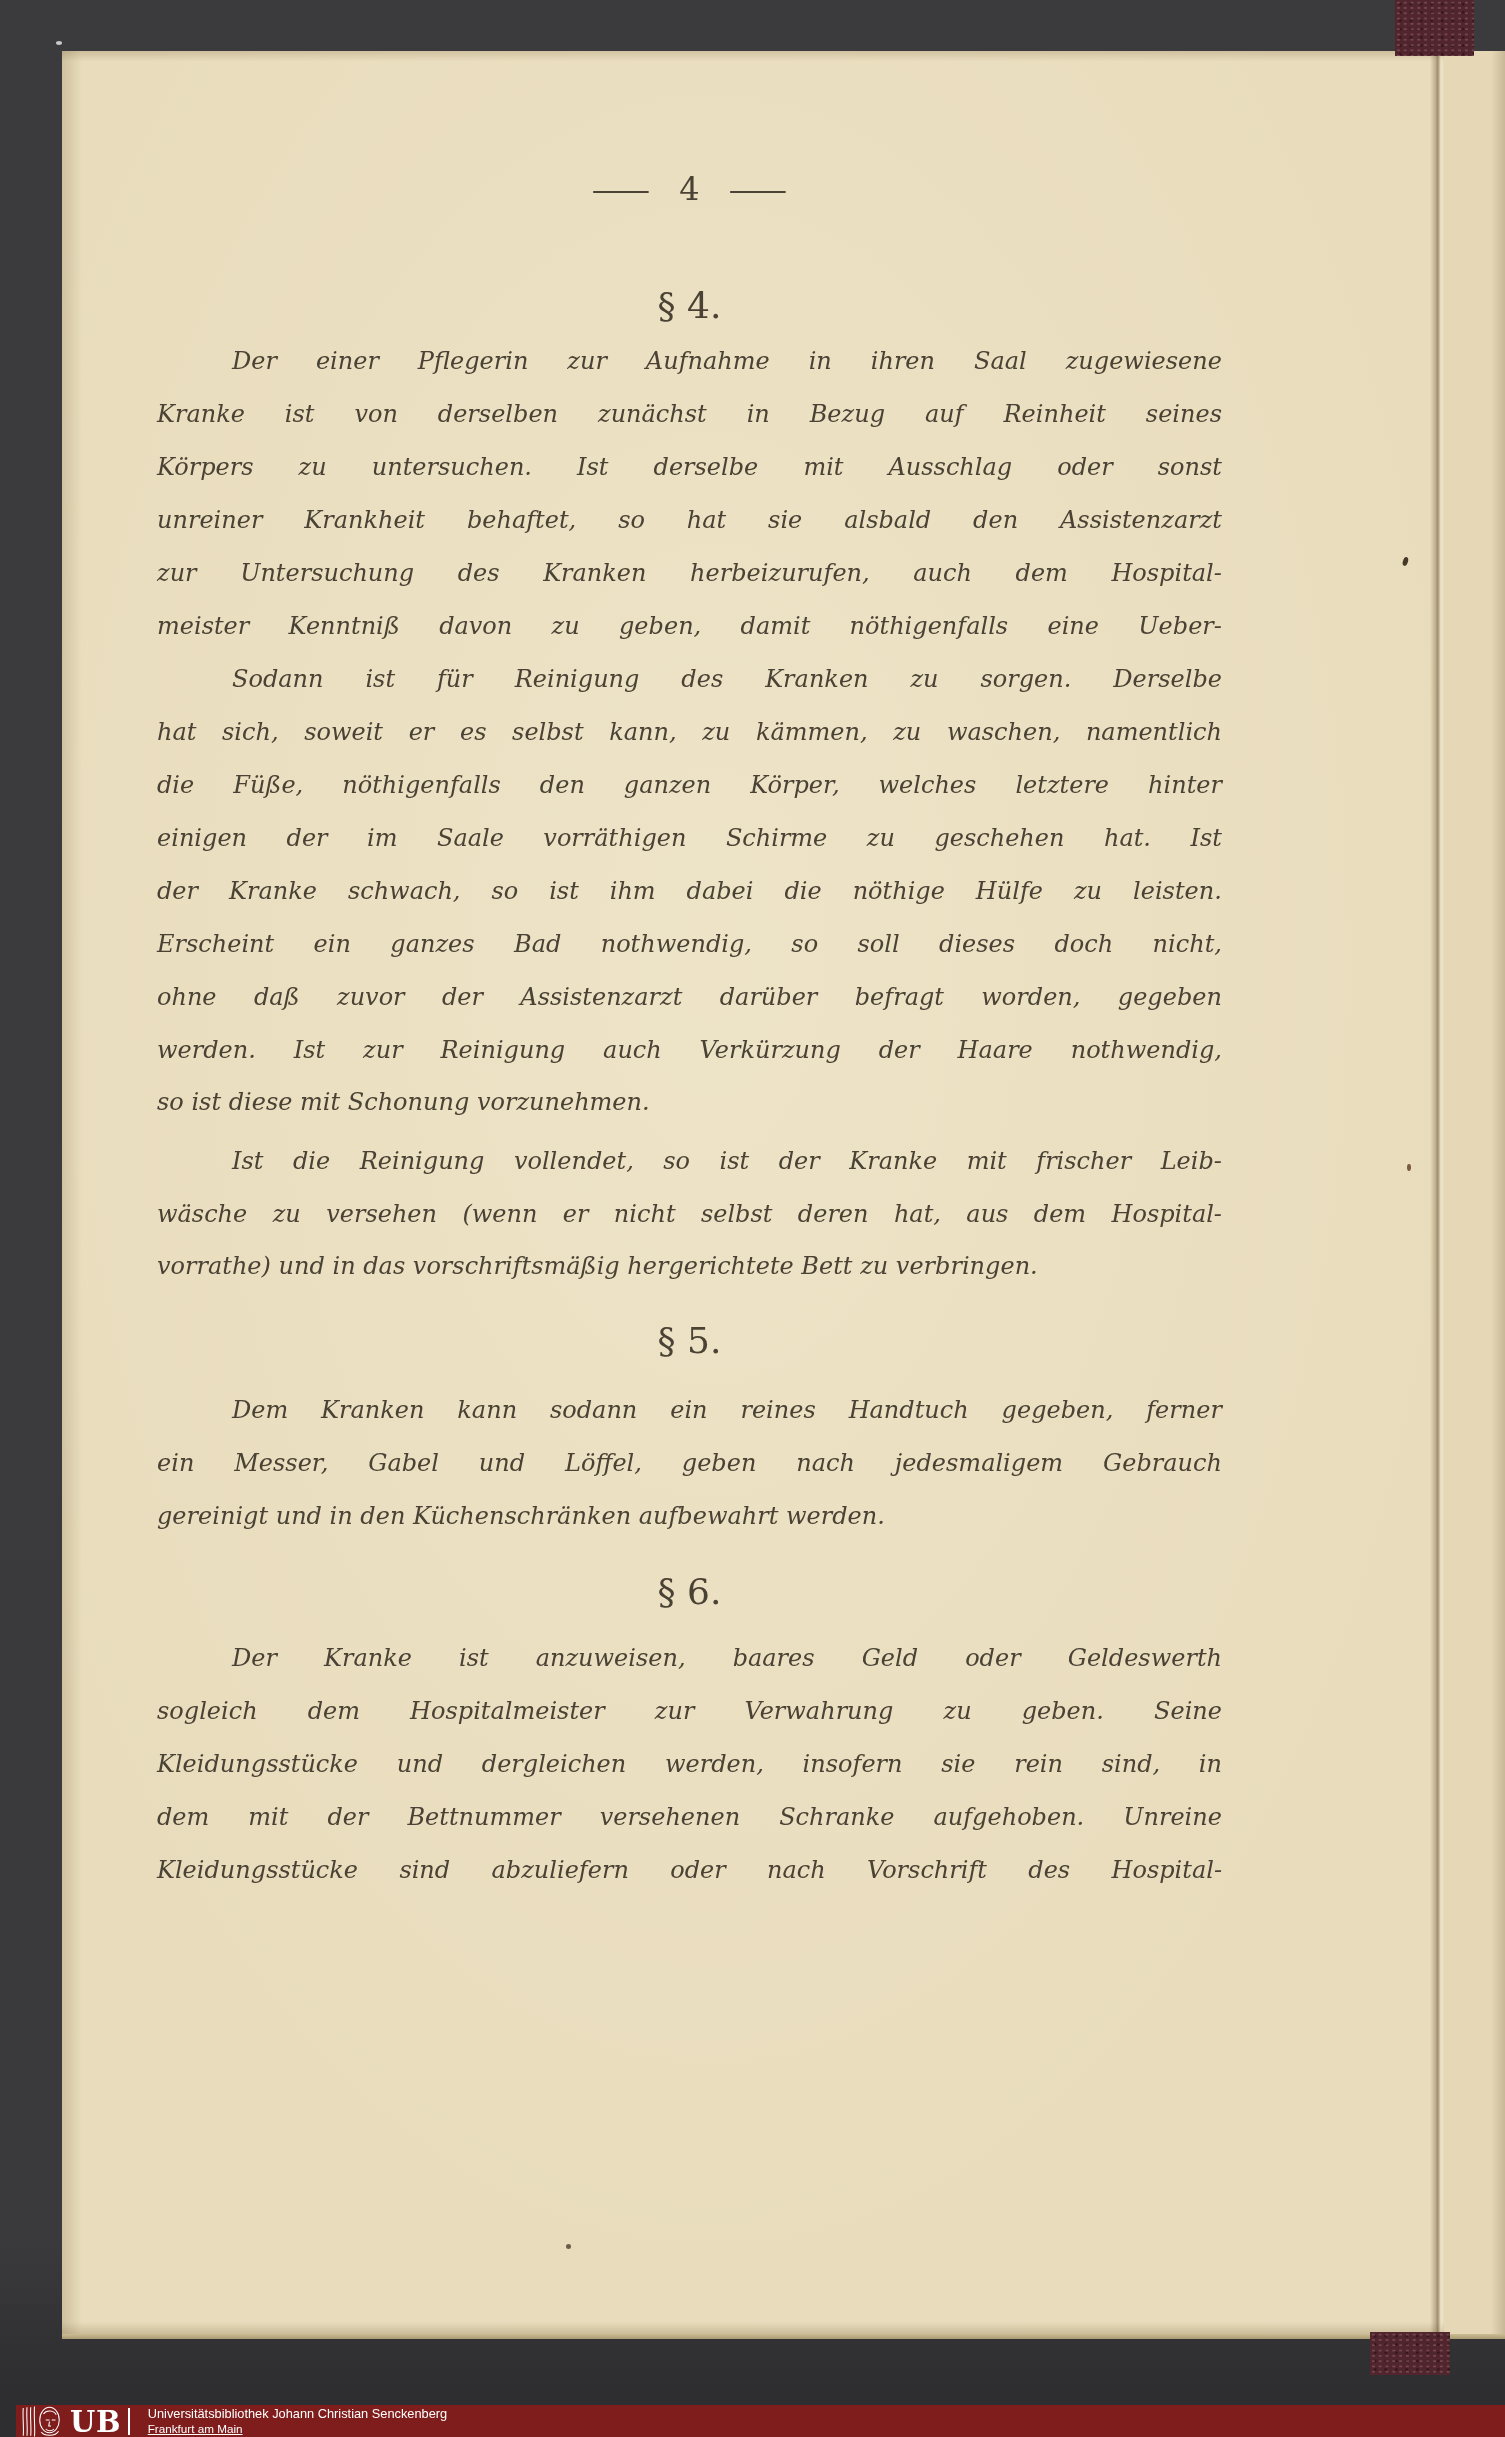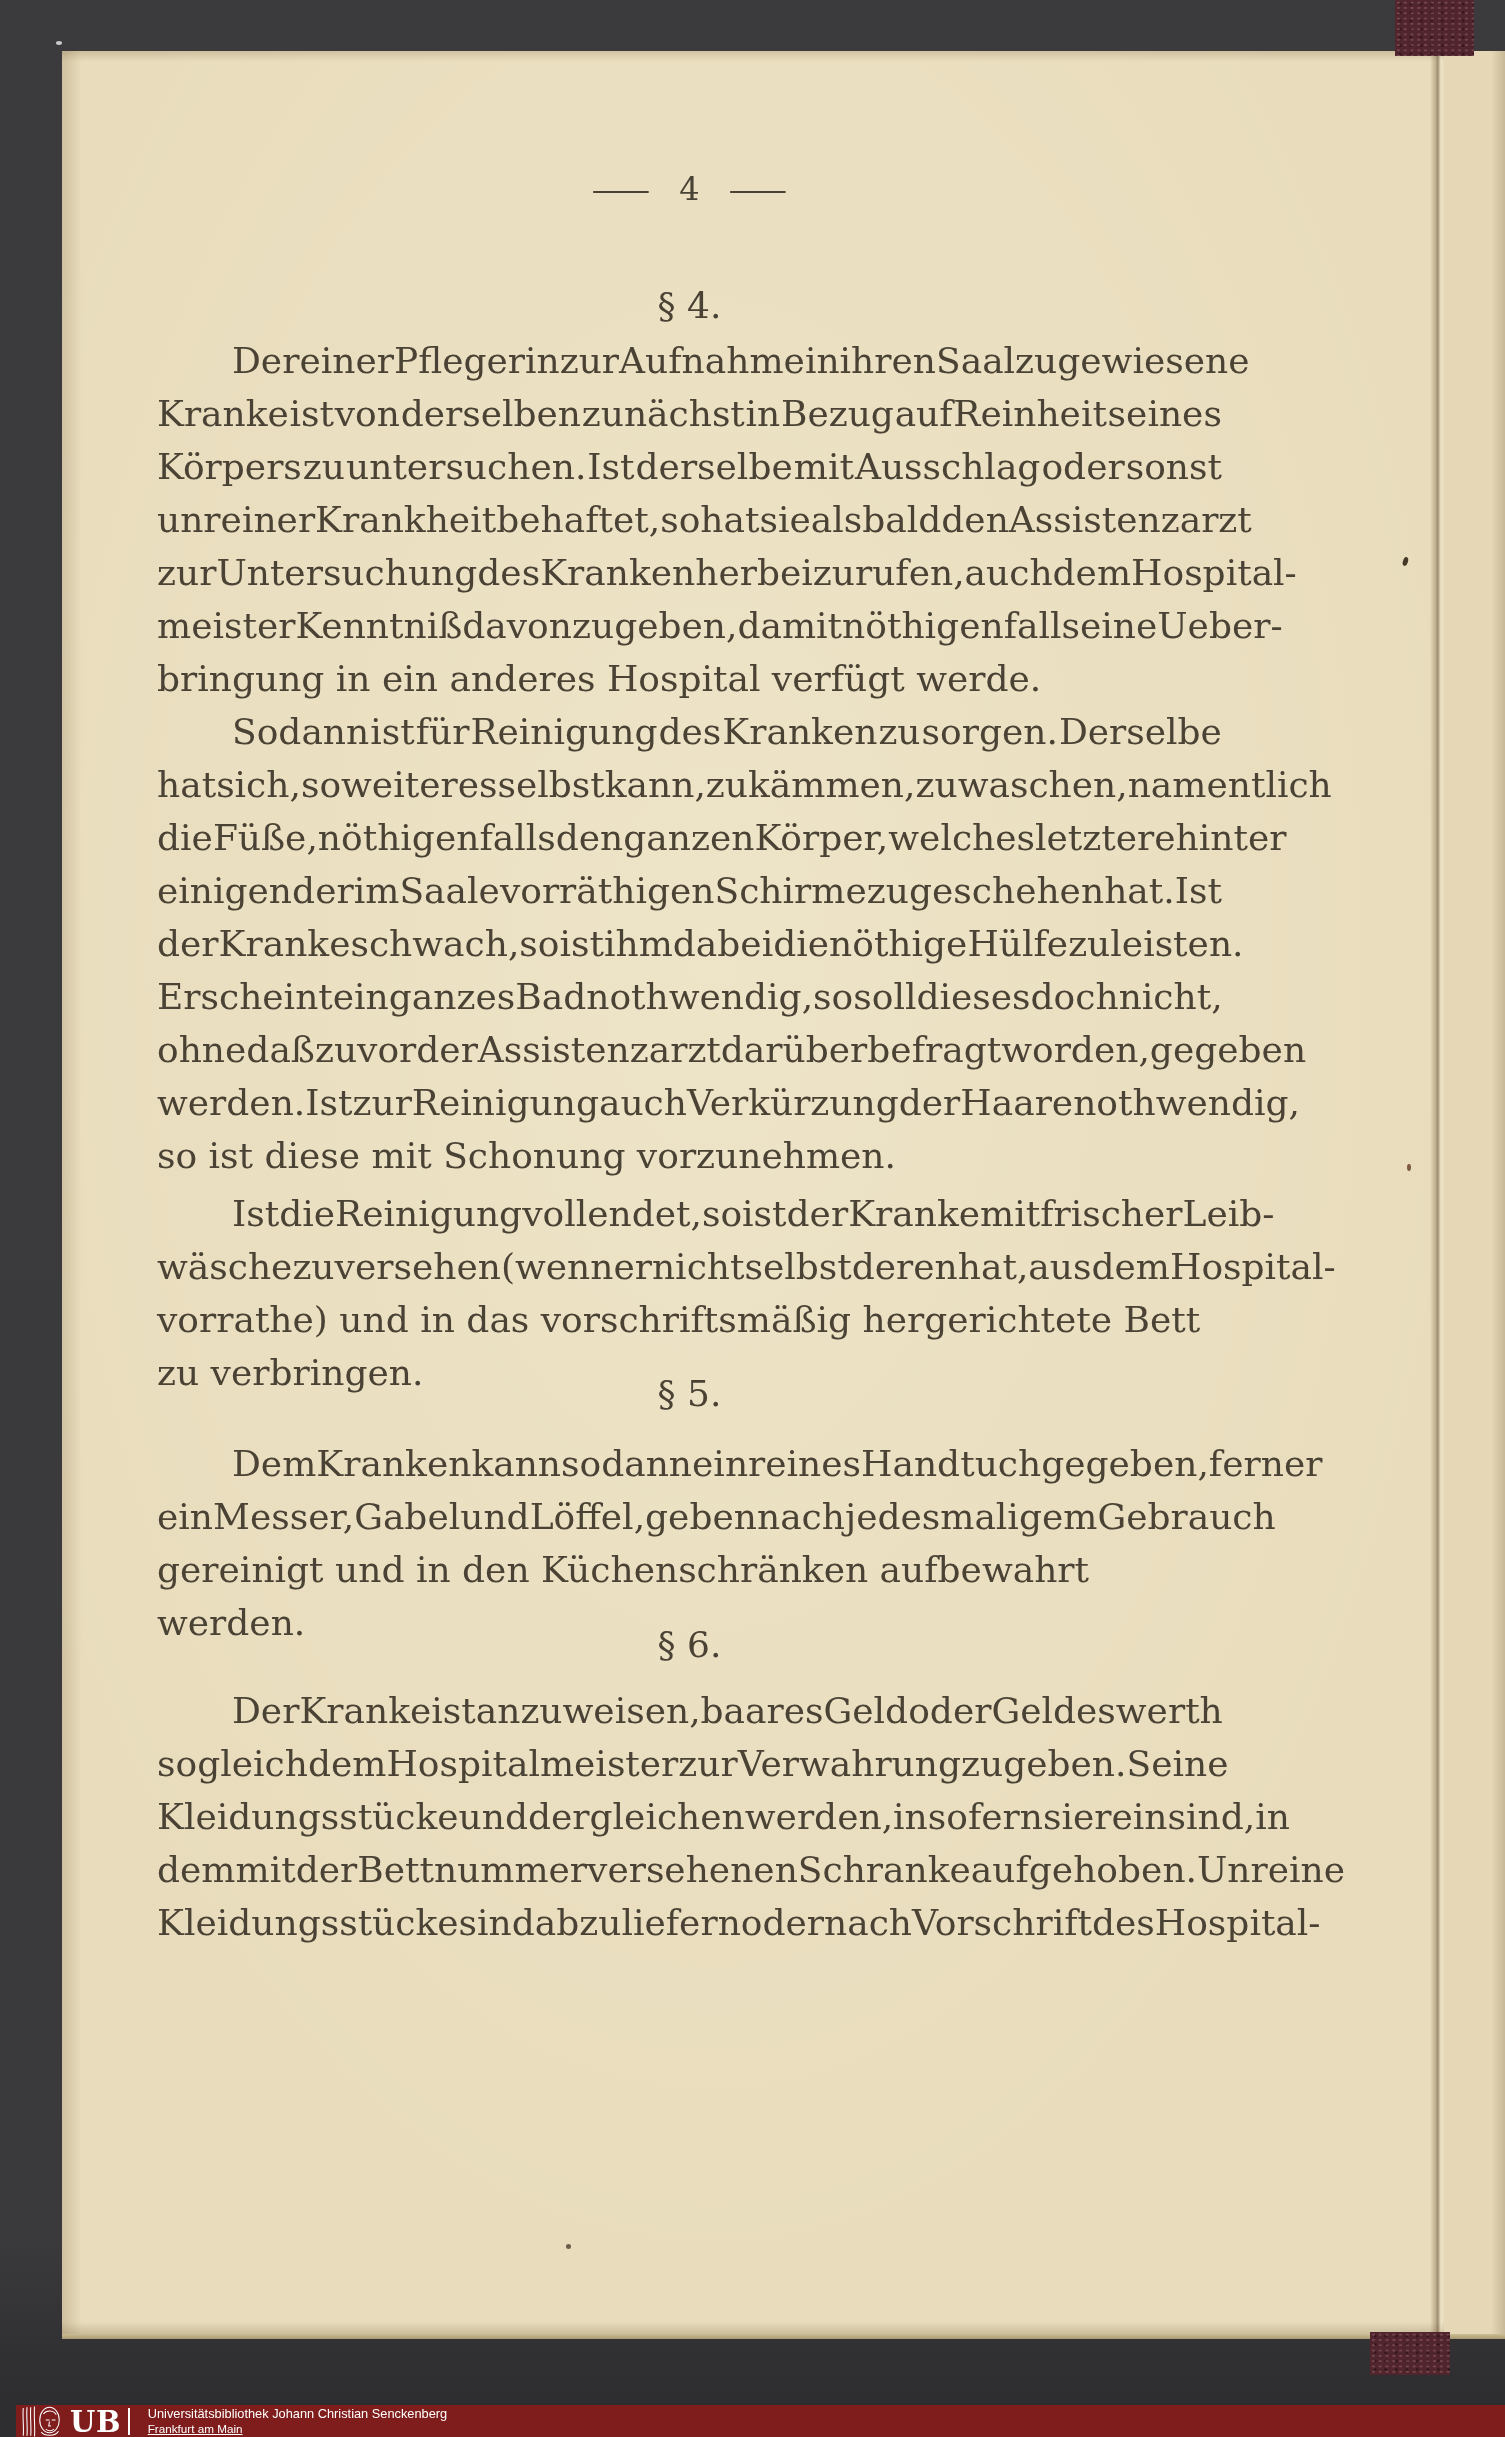--- a/index.html
+++ b/index.html
@@ -48,21 +48,21 @@
   }
   .page-num{
     height:35px;display:flex;justify-content:center;align-items:center;gap:42px;
     font-size:32px;color:#4a4234;
   }
   .page-num .dash{display:inline-block;transform:scaleX(1.9);}
   .sec-heading{
     height:50px;line-height:50px;text-align:center;font-size:36px;
   }
   .line{
-    height:53px;font-size:36px;
+    height:53px;font-size:24px;font-style:italic;
   }
   .just{display:flex;justify-content:space-between;align-items:center;}
   .last{display:block;line-height:53px;}
   .indent{padding-left:75px;}
   
   .speck{position:absolute;border-radius:50%;}
   .speck-a{left:566px;top:2244px;width:5.3px;height:4.5px;background:#6a5e48;}
   .speck-b{left:1403px;top:557px;width:5.3px;height:9px;background:#463928;border-radius:40% 60% 50% 50%;transform:rotate(18deg);}
   .speck-c{left:1407px;top:1164px;width:3.8px;height:6.8px;background:#7c5a41;}
   .speck-d{left:56px;top:41px;width:6px;height:3.8px;background:#c9c9c9;}
@@ -163,21 +163,20 @@
         <span>meister</span>
         <span>Kenntniß</span>
         <span>davon</span>
         <span>zu</span>
         <span>geben,</span>
         <span>damit</span>
         <span>nöthigenfalls</span>
         <span>eine</span>
         <span>Ueber-</span>
       </div>
-      <div class="line last">bringung in ein anderes Hospital verfügt werde.</div>
     </div>
     <div style="margin-top: 0px;">
       <div class="line indent just">
         <span>Sodann</span>
         <span>ist</span>
         <span>für</span>
         <span>Reinigung</span>
         <span>des</span>
         <span>Kranken</span>
         <span>zu</span>

